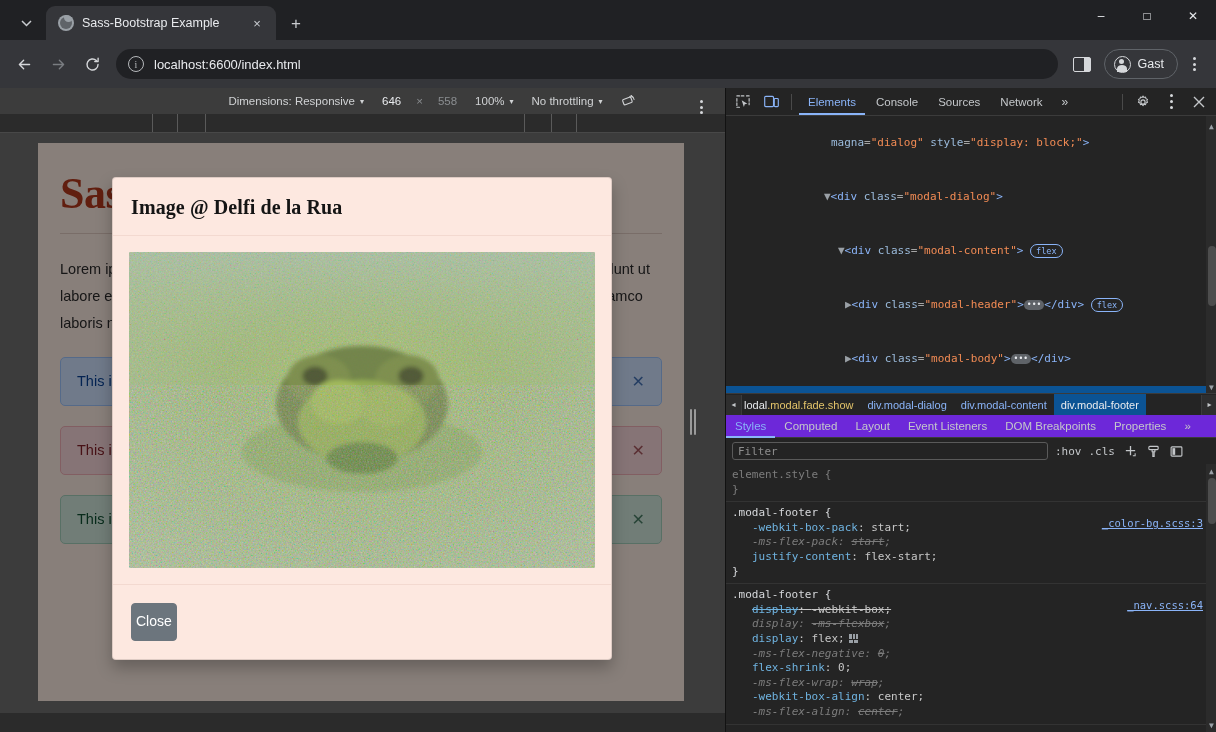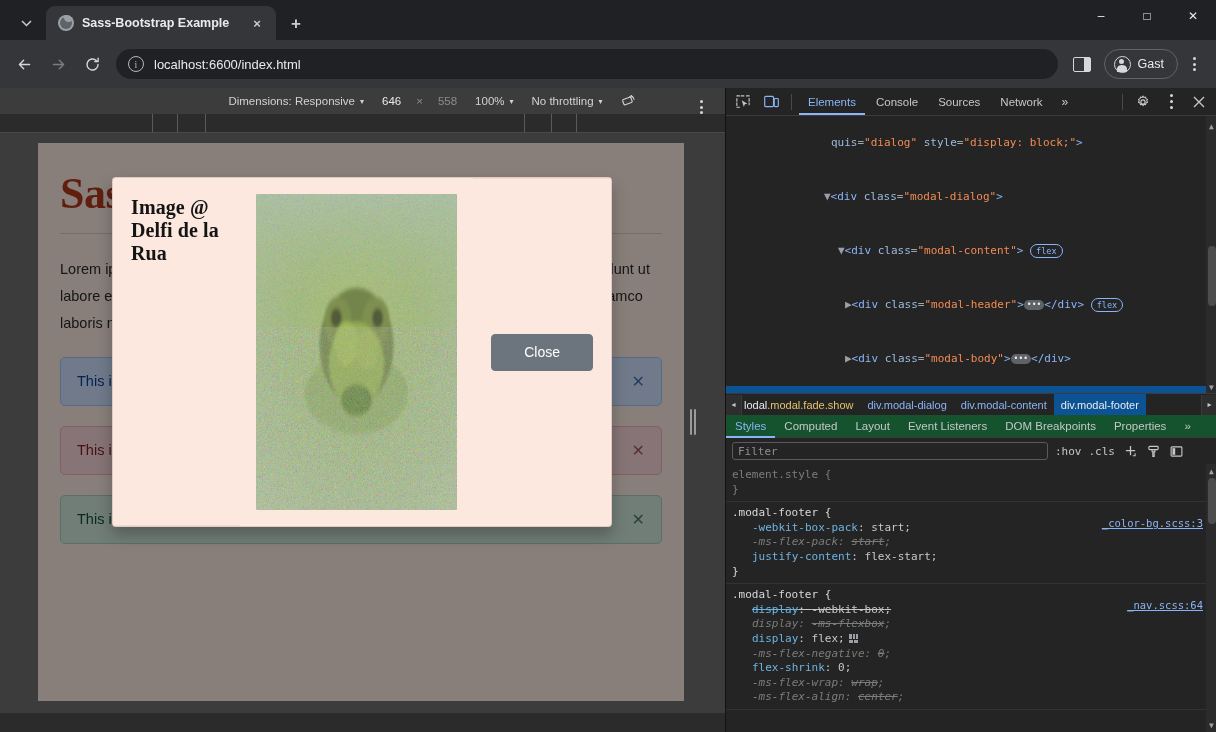--- a/index.html
+++ b/index.html
@@ -11,21 +11,21 @@
     font-size:12px;
     -webkit-font-smoothing:antialiased;
   }
   .app { position:relative; width:1216px; height:732px; }
 
   
   .titlebar {
     position:absolute; left:0; top:0; width:1216px; height:40px;
     background:#202124;
   }
-  .tabstrip { position:absolute; left:0; top:0; height:40px; display:flex; align-items:flex-end;font-weight:bold; }
+  .tabstrip { position:absolute; left:0; top:0; height:40px; display:flex; align-items:flex-end; }
   .tabsearch {
     width:36px; height:30px; margin:0 2px 2px 8px; border-radius:6px;
     display:flex; align-items:center; justify-content:center; color:#c9ccd0;
   }
   .tab {
     position:relative; display:flex; align-items:center; gap:8px;
     height:34px; padding:0 10px 0 12px; min-width:230px;
     background:#35363a; border-radius:9px 9px 0 0; color:#e8eaed;
     font-size:12.5px;
   }
@@ -162,41 +162,41 @@
   .alertbox .x { font-size:16px; opacity:.7; }
 
   .backdrop { position:absolute; inset:0; background:rgba(0,0,0,.46); }
 
   
   .modal-dialog {
     position:absolute; left:74px; top:34px; width:500px;
   }
   .modal-content {
     background:#fde8e0; border:1px solid rgba(0,0,0,.12); border-radius:4px;
-    box-shadow:0 .5rem 1rem rgba(0,0,0,.25); display:flex; flex-direction:row;
+    box-shadow:0 .5rem 1rem rgba(0,0,0,.25); display:flex; flex-direction:column;
   }
   .modal-header {
     padding:18px 18px 16px; border-bottom:1px solid #f3d9d0;
   }
   .modal-title {
     font-family:"Liberation Serif", serif; font-weight:700;
     font-size:20px; color:#141414; letter-spacing:.1px;
   }
   .modal-body { padding:16px; }
   .modal-body .photo {
     width:100%; height:316px; border-radius:2px; overflow:hidden; position:relative;
     background:#a9c49a;
   }
   .modal-footer {
     padding:18px 18px; border-top:1px solid #f3d9d0;
     display:flex; flex-wrap:wrap; align-items:center; justify-content:flex-start;
   }
   .btn-secondary {
     background:#6c757d; color:#fff; border:1px solid #6c757d; border-radius:4px;
-    font-size:14px; padding:8px 32px; line-height:1.4;
+    font-size:14px; padding:8px 4px; line-height:1.4;
   }
 
   .hresize {
     position:absolute; left:690px; top:272px; width:6px; height:34px;
     display:flex; gap:2px; align-items:center; justify-content:center;
   }
   .hresize b { width:2px; height:26px; background:#9a9a9a; display:block; border-radius:1px; }
   .cornerresize {
     position:absolute; right:4px; bottom:4px; width:14px; height:14px;
   }
@@ -260,21 +260,21 @@
   }
   .crumb-nav { width:16px; height:20px; display:flex; align-items:center; justify-content:center;
     color:#c4c7ca; font-size:8px; background:#2e2e2e; border-right:1px solid #3b3b3b; flex:none; }
   .crumb { padding:0 7px; height:22px; display:flex; align-items:center; color:#8ab4f8; white-space:nowrap; }
   .crumb.cut { padding-left:2px; }
   .crumb .cls { color:#e3c46a; }
   .crumb.sel { background:#0b5394; color:#e8eaed; }
 
   .stylebar {
     position:absolute; left:0; top:327px; width:491px; height:23px;
-    display:flex; align-items:center; border-bottom:1px solid #3b3b3b; background:#14532d;
+    display:flex; align-items:center; border-bottom:1px solid #3b3b3b; background:#6d28d9;
   }
   .stylebar .st { padding:0 9px; height:23px; display:flex; align-items:center;
     font-size:11.5px; color:#c4c7ca; white-space:nowrap; }
   .stylebar .st.sel { color:#8ab4f8; box-shadow:inset 0 -2px 0 #8ab4f8; }
 
   .filterrow {
     position:absolute; left:0; top:350px; width:464px; height:26px;
     display:flex; align-items:center; padding:0 6px; gap:7px; background:#242424;
   }
   .filterinput {
@@ -555,21 +555,21 @@
         <div class="dt-icn">
           <svg width="12" height="12" viewBox="0 0 12 12">
               <path d="M1 1l10 10M11 1L1 11" stroke="#c4c7ca" stroke-width="1.4"></path>
             </svg>
         </div>
       </div>
     </div>
 
     <div class="dom">
       <div class="domline" style="padding-left:52px">
-        <span class="at">quis</span>=<span class="av2">"dialog"</span> <span class="at">style</span>=<span class="av2">"display: block;"</span><span class="tg">&gt;</span>
+        <span class="at">magna</span>=<span class="av2">"dialog"</span> <span class="at">style</span>=<span class="av2">"display: block;"</span><span class="tg">&gt;</span>
       </div>
       <div class="domline" style="padding-left:45px">
         <span class="arrowtri">▼</span><span class="tg">&lt;div</span> <span class="at">class</span>=<span class="av2">"modal-dialog"</span><span class="tg">&gt;</span>
       </div>
       <div class="domline" style="padding-left:59px">
         <span class="arrowtri">▼</span><span class="tg">&lt;div</span> <span class="at">class</span>=<span class="av2">"modal-content"</span><span class="tg">&gt;</span> <span class="badge-flex">flex</span>
       </div>
       <div class="domline" style="padding-left:66px">
         <span class="arrowtri">▶</span><span class="tg">&lt;div</span> <span class="at">class</span>=<span class="av2">"modal-header"</span><span class="tg">&gt;</span><span class="dots">•••</span><span class="tg">&lt;/div&gt;</span> <span class="badge-flex">flex</span>
       </div>
@@ -651,20 +651,21 @@
 
       <div class="rule">
         <span class="src">_nav.scss:64</span>
         <div><span class="sel2">.modal-footer</span><span class="brace"> {</span></div>
         <div class="decl"><span class="prop strike">display</span><span class="val strike">: </span><span class="val strike">-webkit-box</span><span class="val strike">;</span></div>
         <div class="decl off"><span class="prop">display</span><span class="val">: </span><span class="val strike">-ms-flexbox</span><span class="val">;</span></div>
         <div class="decl"><span class="prop">display</span><span class="val">: </span><span class="val">flex</span><span class="val">;</span><span class="flexglyph"></span></div>
         <div class="decl off"><span class="prop">-ms-flex-negative</span><span class="val">: </span><span class="val strike">0</span><span class="val">;</span></div>
         <div class="decl"><span class="prop">flex-shrink</span><span class="val">: </span><span class="val">0</span><span class="val">;</span></div>
         <div class="decl off"><span class="prop">-ms-flex-wrap</span><span class="val">: </span><span class="val strike">wrap</span><span class="val">;</span></div>
+        <div class="decl"><span class="prop">-webkit-box-align</span><span class="val">: </span><span class="val">center</span><span class="val">;</span></div>
         <div class="decl off"><span class="prop">-ms-flex-align</span><span class="val">: </span><span class="val strike">center</span><span class="val">;</span></div>
       </div>
 
       <div class="sty-sb">
         <div class="up">▲</div>
         <div class="thumb"></div>
         <div class="dn">▼</div>
       </div>
     </div>
 

